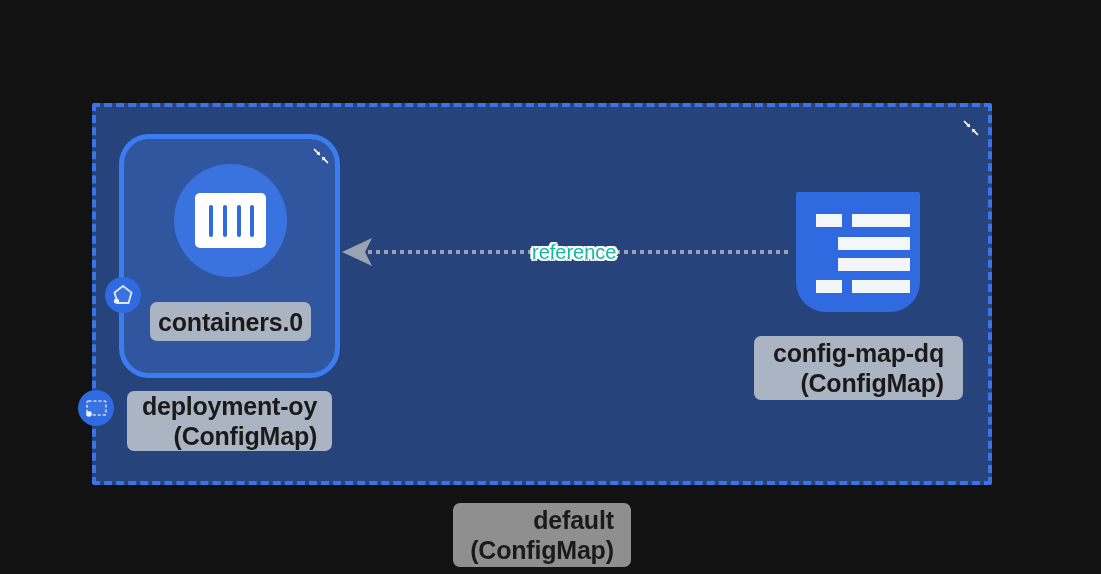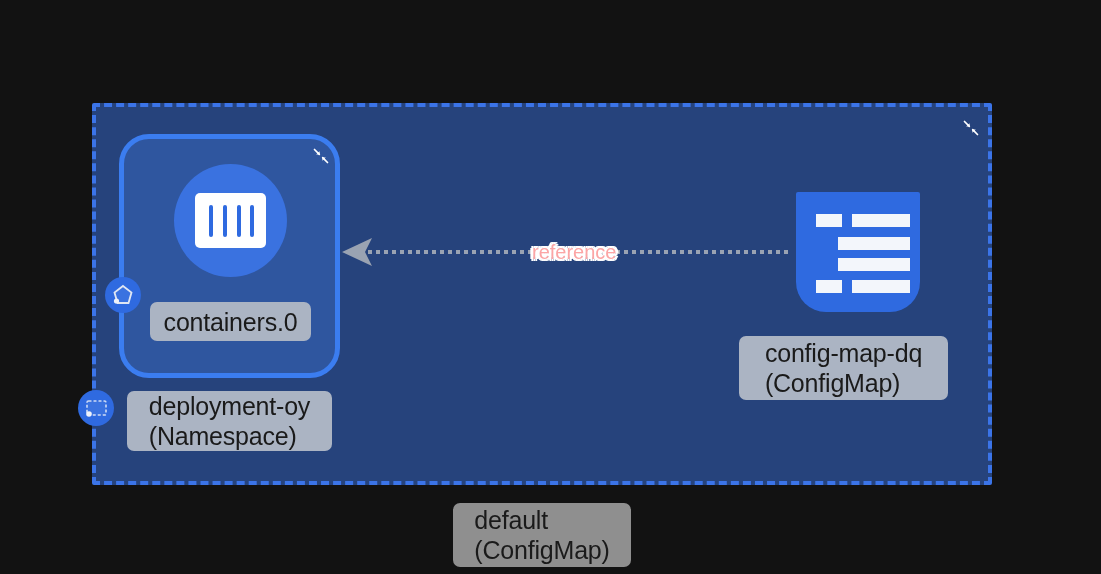--- a/index.html
+++ b/index.html
@@ -84,24 +84,24 @@
   .bar.b3 { left: 42px; }
   .bar.b4 { left: 55px; }
 
   
   .node-label {
     position: absolute;
     box-sizing: border-box;
     background: #abb4c3;
     color: #1a1a1a;
     border-radius: 7px;
-    text-align: left;
+    text-align: right;
     font-size: 25px;
     line-height: 30px;
-    font-weight: 400;
+    font-weight: 700;
     letter-spacing: -0.2px;
     display: flex;
     flex-direction: column;
     align-items: center;
     justify-content: center;
     white-space: pre;
     user-select: none;
   }
   #label-containers {
     left: 150px; top: 302px; width: 161px; height: 39px;
@@ -166,21 +166,21 @@
     top: 234px;
     width: 32px;
     height: 36px;
   }
   #edge-label {
     position: absolute;
     left: 524px;
     top: 239px;
     font-size: 20px;
     line-height: 26px;
-    color: #fca5a5;
+    color: #14b8a6;
     background: transparent;
     text-shadow:
       -2px -2px 0 #ffffff,  2px -2px 0 #ffffff,
       -2px  2px 0 #ffffff,  2px  2px 0 #ffffff,
       -2px  0   0 #ffffff,  2px  0   0 #ffffff,
        0   -2px 0 #ffffff,  0    2px 0 #ffffff,
       -3px  0   0 #ffffff,  3px  0   0 #ffffff;
     white-space: nowrap;
     user-select: none;
     padding-left: 8px;
@@ -230,41 +230,41 @@
 
       <div id="badge-containers" class="badge" style="left:-19px; top:138px;">
         <svg viewBox="0 0 36 36" width="36" height="36" aria-hidden="true">
           <polygon points="18,9 26.5,15.5 23.5,26 12.5,26 9.5,15.5" fill="#3a72e0" stroke="#dfe6f3" stroke-width="1.8"></polygon>
           <circle cx="11.5" cy="24" r="2.6" fill="#eef2fa"></circle>
         </svg>
       </div>
     </div>
 
     <div id="label-deployment" class="node-label" style="left:31px; top:284px;">deployment-oy
-(Namespace)</div>
+(ConfigMap)</div>
 
     <div id="badge-deployment" class="badge" style="left:-18px; top:283px;">
       <svg viewBox="0 0 36 36" width="36" height="36" aria-hidden="true">
         <rect x="9" y="11" width="19" height="14" rx="1.5" fill="#3a72e0" stroke="#cfdcf5" stroke-width="1.6" stroke-dasharray="3 2"></rect>
         <circle cx="11" cy="24" r="2.8" fill="#eef2fa"></circle>
       </svg>
     </div>
 
     <div id="configmap-node" style="left:700px; top:85px;">
       <div class="cm-row s-a r1"></div>
       <div class="cm-row l-a r1"></div>
       <div class="cm-row s-b r2"></div>
       <div class="cm-row l-b r2"></div>
       <div class="cm-row s-b r3"></div>
       <div class="cm-row l-b r3"></div>
       <div class="cm-row s-a r4"></div>
       <div class="cm-row l-a r4"></div>
     </div>
 
-    <div id="label-configmap" class="node-label" style="left:643px; top:229px;">config-map-dq
+    <div id="label-configmap" class="node-label" style="left:658px; top:229px;">config-map-dq
 (ConfigMap)</div>
 
     <div id="edge-reference" style="left:272px; top:143px;"></div>
 
     <div id="edge-arrowhead" style="left:245px; top:127px;">
       <svg viewBox="0 0 32 36" width="32" height="36" aria-hidden="true">
         <path d="M1 18 L31 4 L24 18 L31 32 Z" fill="#9aa3b2"></path>
       </svg>
     </div>
 

